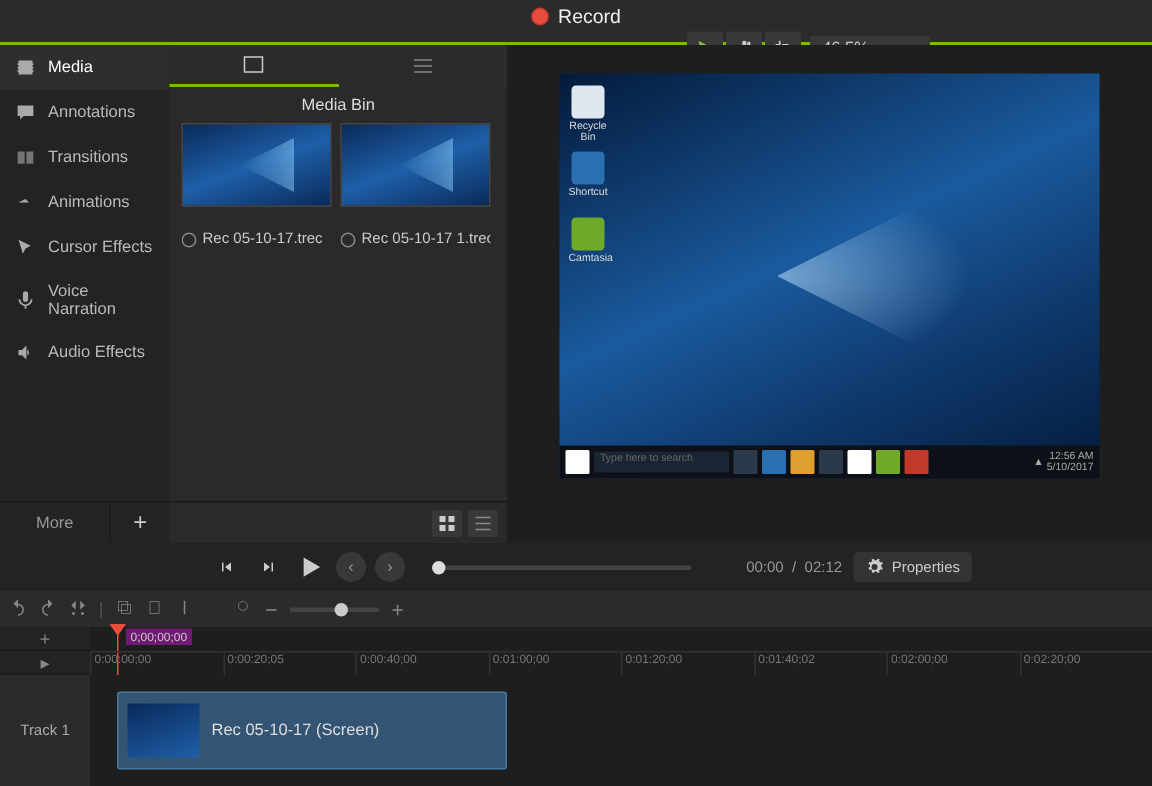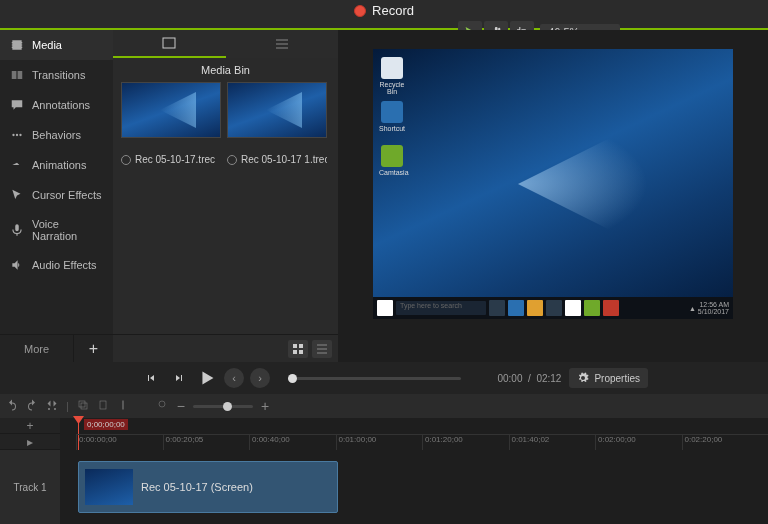--- a/index.html
+++ b/index.html
@@ -59,23 +59,23 @@
 .tl-tools { height:24px; background:#2b2b2b; display:flex; align-items:center; padding:0 6px; gap:8px; font-size:11px; color:#888; }
 .tl-tools svg { width:12px; height:12px; fill:#888; }
 .zoom-sl { width:60px; height:3px; background:#444; border-radius:2px; position:relative; }
 .zoom-sl::after { content:""; position:absolute; left:30px; top:-3px; width:9px; height:9px; background:#ccc; border-radius:50%; }
 .ruler { height:32px; background:#1e1e1e; display:flex; }
 .ruler-side { width:60px; background:#232323; display:flex; flex-direction:column; }
 .ruler-side div { flex:1; display:flex; align-items:center; justify-content:center; color:#888; font-size:12px; border-bottom:1px solid #1a1a1a; }
 .ruler-main { flex:1; position:relative; }
 .playhead { position:absolute; left:18px; top:0; bottom:0; width:1px; background:#e74c3c; }
 .playhead::before { content:""; position:absolute; top:-2px; left:-5px; width:11px; height:8px; background:#e74c3c; clip-path:polygon(0 0,100% 0,50% 100%); }
-.tick-row { position:absolute; bottom:0; left:16px; right:0; height:16px; display:flex; border-top:1px solid #333; }
+.tick-row { position:absolute; bottom:0; left:0; right:0; height:16px; display:flex; border-top:1px solid #333; }
 .tick { flex:1; border-left:1px solid #333; font-size:8px; color:#777; padding-left:2px; }
-.posbox { position:absolute; top:1px; left:24px; background:#7f1d1d; font-size:8px; color:#ccc; padding:1px 3px; }
+.posbox { position:absolute; top:1px; left:24px; background:#701a75; font-size:8px; color:#ccc; padding:1px 3px; }
 .tracks { height:74px; background:#c4b5fd; display:flex; }
 .track-hdr { width:60px; background:#2b2b2b; display:flex; align-items:center; justify-content:center; font-size:10px; color:#aaa; }
 .track-body { flex:1; background:#1e1e1e; display:flex; align-items:center; padding-left:18px; position:relative; }
 .clip { height:52px; width:260px; background:#335573; border:1px solid #4a7aa0; border-radius:2px; display:flex; align-items:center; gap:8px; padding:0 6px; }
 .clip-thumb { width:48px; height:36px; background:linear-gradient(160deg,#0a2a5a,#1e5fa8); }
 .clip-lbl { color:#ddd; font-size:11px; }
 </style>
 </head>
 <body>
 
@@ -116,37 +116,29 @@
 <div class="mid">
   <div class="sidebar">
     <div class="side-item act">
         <svg viewBox="0 0 24 24">
           <path d="M4 4h16v16H4zM3 7h2v2H3zm0 4h2v2H3zm0 4h2v2H3zm16-8h2v2h-2zm0 4h2v2h-2zm0 4h2v2h-2z"></path>
         </svg>
         <span>Media</span>
       </div>
     <div class="side-item">
         <svg viewBox="0 0 24 24">
+          <path d="M3 4h18v12H10l-4 4v-4H3z"></path>
+        </svg>
+        <span>Annotations</span>
+      </div>
+    <div class="side-item">
+        <svg viewBox="0 0 24 24">
           <path d="M3 5h8v14H3zm10 0h8v14h-8z" opacity=".6"></path>
         </svg>
         <span>Transitions</span>
-      </div>
-    <div class="side-item">
-        <svg viewBox="0 0 24 24">
-          <path d="M3 4h18v12H10l-4 4v-4H3z"></path>
-        </svg>
-        <span>Annotations</span>
-      </div>
-    <div class="side-item">
-        <svg viewBox="0 0 24 24">
-          <circle cx="6" cy="12" r="2"></circle>
-          <circle cx="12" cy="12" r="2"></circle>
-          <circle cx="18" cy="12" r="2"></circle>
-        </svg>
-        <span>Behaviors</span>
       </div>
     <div class="side-item">
         <svg viewBox="0 0 24 24">
           <path d="M4 12h12l-4-4m4 4l-4 4"></path>
         </svg>
         <span>Animations</span>
       </div>
     <div class="side-item">
         <svg viewBox="0 0 24 24">
           <path d="M4 3l5 16 3-6 6-3z"></path>

